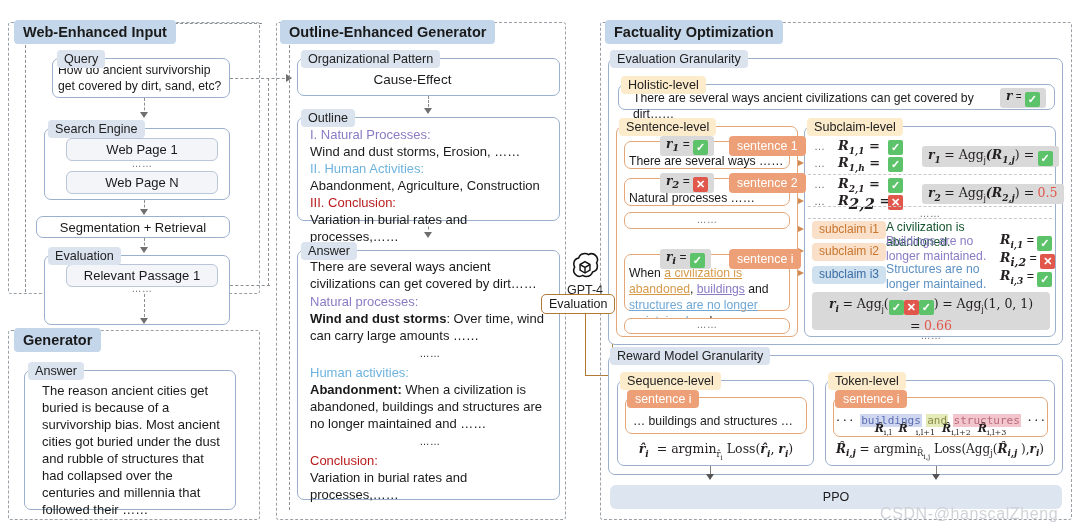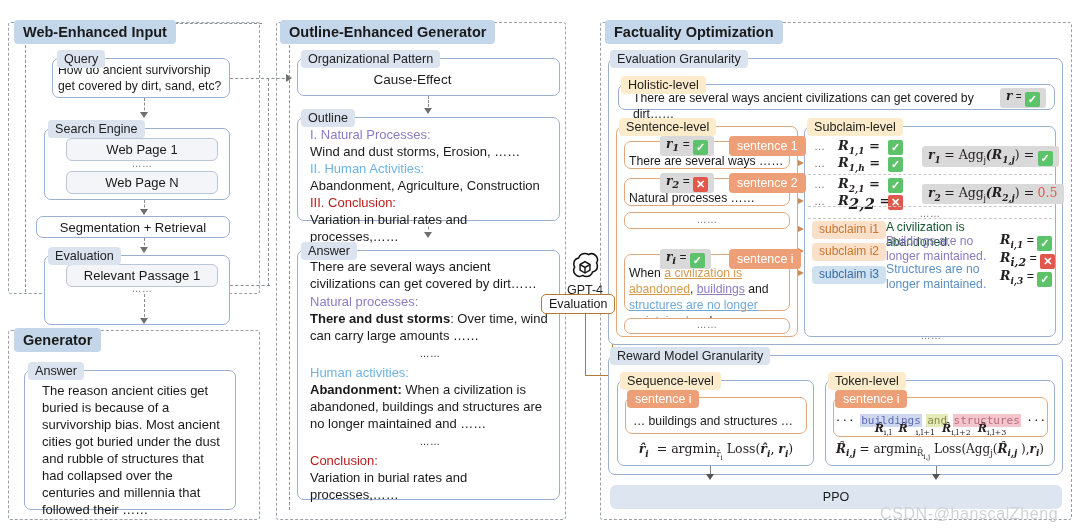--- a/index.html
+++ b/index.html
@@ -163,21 +163,21 @@
 
   <div class="vdash" style="left:428px;top:221px;height:14px;"></div>
   <div class="arrowdown" style="left:424px;top:232px;"></div>
 
   <div class="abs solidbox" style="left:297px;top:250px;width:263px;height:250px;"></div>
   <div class="labelchip" style="left:301px;top:242px;">Answer</div>
   <div class="abs" style="left:310px;top:258px;width:240px;">
     <div class="txt" style="line-height:17px;">There are several ways ancient civilizations can get covered by dirt……</div>
     <div class="txt c-purple" style="line-height:17px;margin-top:1px;">Natural processes:</div>
     <div class="txt" style="line-height:17px;">
-      <span class="bold">There and dust storms</span><span>: Over time, wind can carry large amounts ……</span>
+      <span class="bold">Wind and dust storms</span><span>: Over time, wind can carry large amounts ……</span>
     </div>
     <div class="txt ctr dots" style="font-size:10px;line-height:20px;">……</div>
     <div class="txt c-blue" style="line-height:17px;">Human activities:</div>
     <div class="txt" style="line-height:17px;">
       <span class="bold">Abandonment:</span><span> When a civilization is abandoned, buildings and structures are no longer maintained and ……</span>
     </div>
     <div class="txt ctr dots" style="font-size:10px;line-height:20px;">……</div>
     <div class="txt c-olive" style="line-height:17px;">Conclusion:</div>
     <div class="txt" style="line-height:17px;">Variation in burial rates and processes,……</div>
   </div>
@@ -318,20 +318,31 @@
     <span class="mark no">✕</span>
   </div>
 
   <div class="labelchip bluechip" style="left:812px;top:266px;font-size:12px;">subclaim i3</div>
   <div class="abs txt sm c-bluetxt" style="left:886px;top:262px;width:112px;line-height:15px;">Structures are no longer maintained.</div>
   <div class="abs" style="left:1000px;top:268px;font-size:12.5px;">
     <span class="mathi serif">R</span><sub class="mathi" style="font-size:9px;">i,3</sub> =
     <span class="mark ok">✓</span>
   </div>
 
+  <div class="abs" style="left:812px;top:292px;width:238px;height:38px;background:#d9d9d9;border-radius:4px;text-align:center;padding-top:3px;font-size:12.5px;">
+    <div style="line-height:18px;">
+      <span class="mathi serif">r</span><sub class="mathi" style="font-size:9px;">i</sub>
+      <span class="serif">= Agg</span><sub style="font-size:9px;">j</sub><span class="serif">(</span><span class="mark ok">✓</span><span class="mark no">✕</span><span class="mark ok">✓</span><span class="serif">)</span>
+      <span class="serif">= Agg</span><sub style="font-size:9px;">j</sub><span class="serif">(1, 0, 1)</span>
+    </div>
+    <div style="line-height:15px;">
+      <span class="serif">=</span>
+      <span class="c-red serif">0.66</span>
+    </div>
+  </div>
   <div class="abs ctr dots" style="left:812px;top:330px;width:238px;font-size:10px;">……</div>
 
   <div class="arrowright-o" style="left:798px;top:144px;"></div>
   <div class="arrowright-o" style="left:798px;top:160px;"></div>
   <div class="arrowright-o" style="left:798px;top:182px;"></div>
   <div class="arrowright-o" style="left:798px;top:198px;"></div>
   <div class="arrowright-o" style="left:798px;top:226px;"></div>
   <div class="arrowright-o" style="left:798px;top:248px;"></div>
   <div class="arrowright-o" style="left:798px;top:270px;"></div>
 

